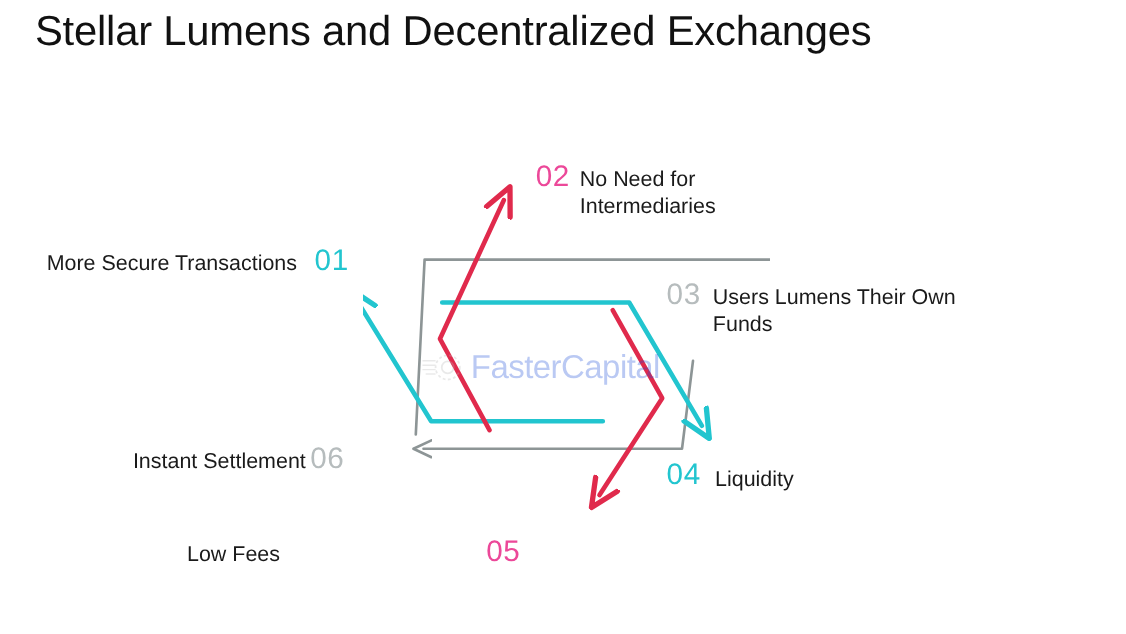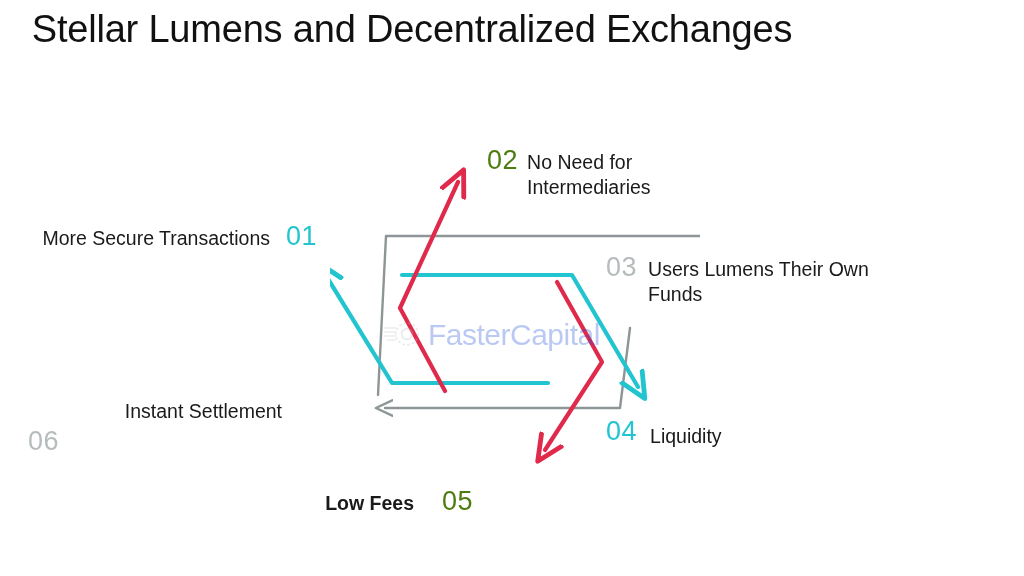--- a/index.html
+++ b/index.html
@@ -84,21 +84,21 @@
     font-weight: 400;
     letter-spacing: 0.5px;
     white-space: nowrap;
   }
   .txt {
     font-size: 19.5px;
     font-weight: 400;
     color: #1a1a1a;
   }
   .num-cyan  { color: #22c5cf; }
-  .num-red   { color: #4d7c0f; }
+  .num-red   { color: #ec4899; }
   .num-gray  { color: #b6bcbd; }
 
   
   #label-01 {
     left: 24px; top: 219px;
     width: 300px;
     justify-content: flex-start;
     align-items: baseline;
   }
   #label-01 .txt { width: 246px; }
@@ -124,21 +124,20 @@
     left: 606px; top: 414px;
     width: 220px;
     align-items: flex-end;
   }
   #label-04 .num { margin-right: 13px; }
 
   #label-06 {
     left: 24px; top: 399px;
     width: 300px;
     align-items: baseline;
-    flex-direction: column;
   }
   #label-06 .txt { width: 254px; }
   #label-06 .num { margin-left: 4px; }
 
   #label-05 {
     left: 170px; top: 484px;
     width: 310px;
     align-items: baseline;
   }
   #label-05 .txt { width: 244px; }
@@ -218,21 +217,21 @@
     <span class="num num-gray">03</span>
     <span class="txt">Users Lumens Their Own Funds</span>
   </div>
 
   <div class="label" id="label-04">
     <span class="num num-cyan">04</span>
     <span class="txt">Liquidity</span>
   </div>
 
   <div class="label" id="label-05">
-    <span class="txt" style="text-align:right;font-weight:bold;">Low Fees</span>
+    <span class="txt" style="">Low Fees</span>
     <span class="num num-red">05</span>
   </div>
 
   <div class="label" id="label-06">
     <span class="txt" style="text-align:right;">Instant Settlement</span>
     <span class="num num-gray">06</span>
   </div>
 
 </div>
 

